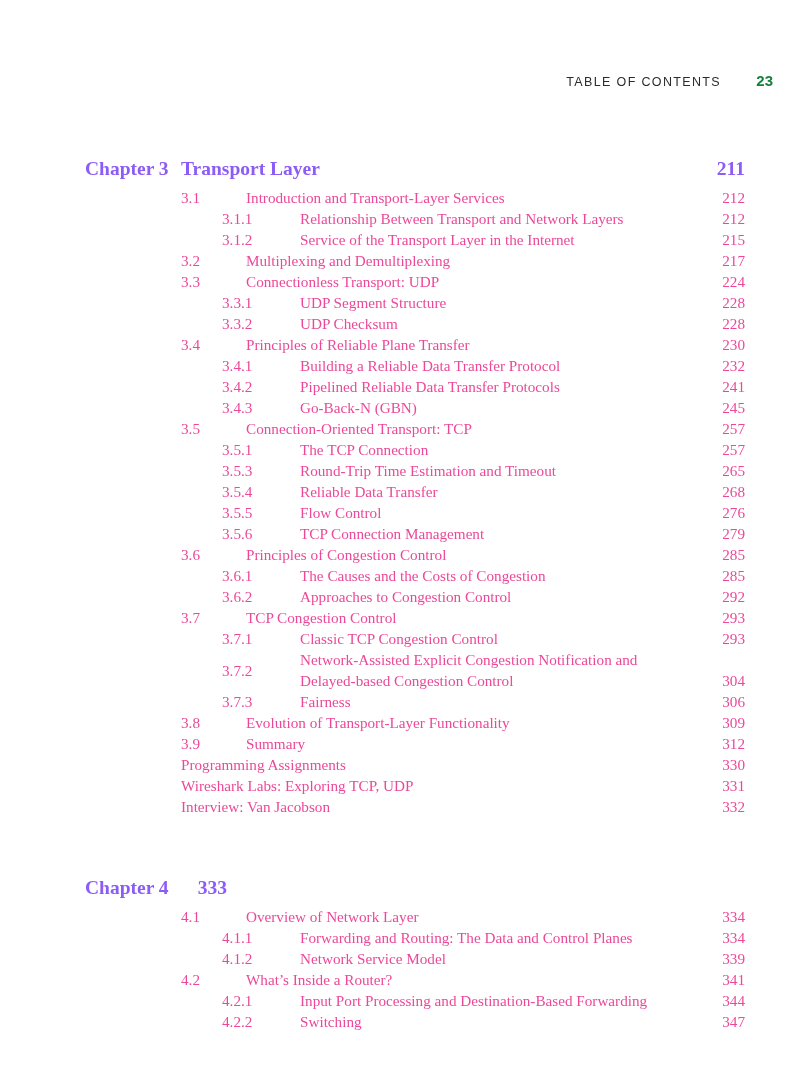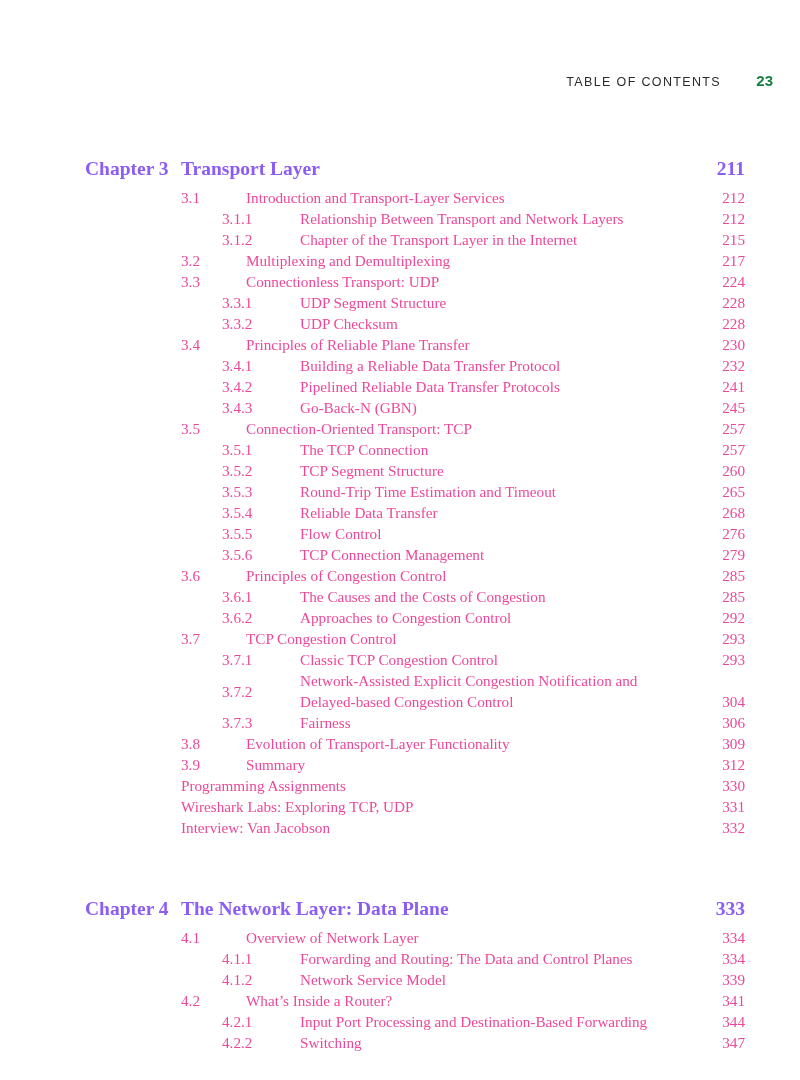--- a/index.html
+++ b/index.html
@@ -144,21 +144,21 @@
         <span class="label"><span>Introduction and Transport-Layer Services</span></span>
         <span class="pg">212</span>
       </div>
       <div class="entry lvl2">
         <span class="num">3.1.1</span>
         <span class="label"><span>Relationship Between Transport and Network Layers</span></span>
         <span class="pg">212</span>
       </div>
       <div class="entry lvl2">
         <span class="num">3.1.2</span>
-        <span class="label"><span>Chapter of the Transport Layer in the Internet</span></span>
+        <span class="label"><span>Service of the Transport Layer in the Internet</span></span>
         <span class="pg">215</span>
       </div>
       <div class="entry lvl1">
         <span class="num">3.2</span>
         <span class="label"><span>Multiplexing and Demultiplexing</span></span>
         <span class="pg">217</span>
       </div>
       <div class="entry lvl1">
         <span class="num">3.3</span>
         <span class="label"><span>Connectionless Transport: UDP</span></span>
@@ -196,25 +196,20 @@
       </div>
       <div class="entry lvl1">
         <span class="num">3.5</span>
         <span class="label"><span>Connection-Oriented Transport: TCP</span></span>
         <span class="pg">257</span>
       </div>
       <div class="entry lvl2">
         <span class="num">3.5.1</span>
         <span class="label"><span>The TCP Connection</span></span>
         <span class="pg">257</span>
-      </div>
-      <div class="entry lvl2">
-        <span class="num">3.5.2</span>
-        <span class="label"><span>TCP Segment Structure</span></span>
-        <span class="pg">260</span>
       </div>
       <div class="entry lvl2">
         <span class="num">3.5.3</span>
         <span class="label"><span>Round-Trip Time Estimation and Timeout</span></span>
         <span class="pg">265</span>
       </div>
       <div class="entry lvl2">
         <span class="num">3.5.4</span>
         <span class="label"><span>Reliable Data Transfer</span></span>
         <span class="pg">268</span>
@@ -283,21 +278,20 @@
         <span class="pg">331</span>
       </div>
       <div class="entry lvlb">
         <span class="label"><span>Interview: Van Jacobson</span></span>
         <span class="pg">332</span>
       </div>
     </div>
     <div class="chapter-block">
       <div class="chapter-head">
         <span class="chapter-label">Chapter 4</span>
-        <span class="chapter-title">The Network Layer: Data Plane</span>
         <span class="chapter-page">333</span>
       </div>
       <div class="entry lvl1">
         <span class="num">4.1</span>
         <span class="label"><span>Overview of Network Layer</span></span>
         <span class="pg">334</span>
       </div>
       <div class="entry lvl2">
         <span class="num">4.1.1</span>
         <span class="label"><span>Forwarding and Routing: The Data and Control Planes</span></span>

